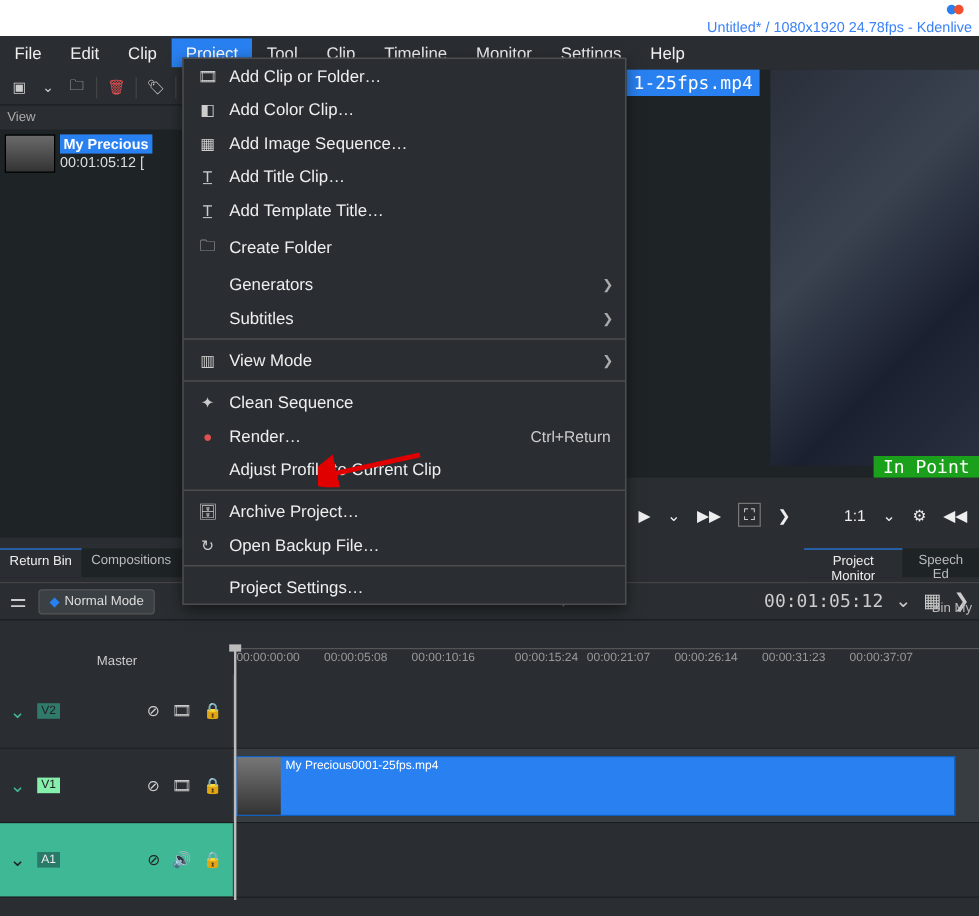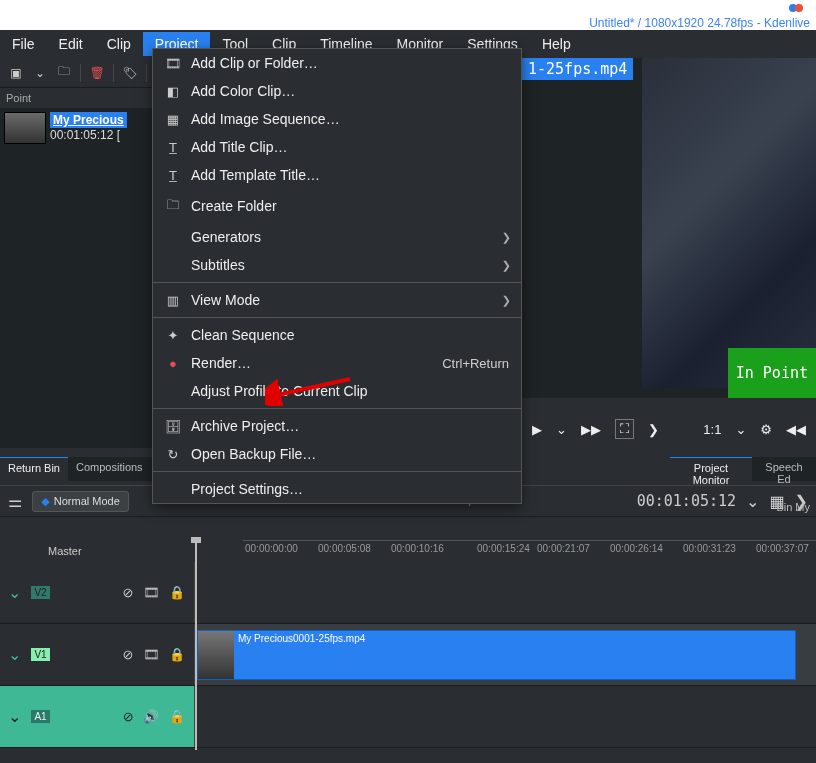--- a/index.html
+++ b/index.html
@@ -9,48 +9,48 @@
 .menubar { background: #2a2e32; height: 28px; display: flex; align-items: center; font-size: 14px; }
 .menubar .mi { padding: 4px 12px; color: #eee; display:flex; align-items:center; cursor:pointer; }
 .menubar .mi.active { background: #2980f0; color:#fff; }
 .toolbar-row { background:#2a2e32; height:30px; display:flex; align-items:center; padding:0 8px; gap:8px; border-bottom:1px solid #1a1d20; }
 .toolbar-row .ico { width:16px; height:16px; display:flex; align-items:center; justify-content:center; color:#ccc; cursor:pointer; font-size:12px; }
 .toolbar-row .sep { width:1px; height:18px; background:#444; }
 .panel-left { position:absolute; top:88px; left:0; width:152px; height:360px; background:#1e2326; }
 .panel-left .hdr { background:#2a2e32; color:#aaa; font-size:11px; padding:4px 6px; }
 .clip-item { padding:4px 4px; display:flex; gap:4px; }
 .clip-thumb { width:42px; height:32px; background:linear-gradient(#6a6a6a,#333); border:1px solid #000; }
-.clip-name { background:#2980f0; color:#fff; padding:1px 3px; font-size:12px; font-weight:bold; white-space:nowrap;text-decoration:underline; }
+.clip-name { background:#2980f0; color:#fff; padding:1px 3px; font-size:12px; font-weight:bold; white-space:nowrap; }
 .clip-time { color:#ddd; font-size:12px; }
 .dropdown { position:absolute; top:48px; left:152px; width:370px; background:#2a2e32; border:1px solid #555; z-index:100; box-shadow:0 4px 12px rgba(0,0,0,.5); }
 .dd-item { display:flex; align-items:center; padding:6px 12px; font-size:14px; color:#eee; cursor:pointer; gap:10px; position:relative; }
 .dd-item .ico { width:16px; text-align:center; flex-shrink:0; font-size:13px; color:#ccc; }
 .dd-item .arrow { position:absolute; right:10px; color:#aaa; font-size:11px; }
 .dd-item .short { position:absolute; right:12px; color:#ccc; font-size:13px; }
 .dd-sep { height:1px; background:#555; margin:3px 0; }
 .red-arrow { position:absolute; top:376px; left:265px; z-index:200; pointer-events:none; }
 .monitor-area { position:absolute; top:58px; left:522px; right:0; height:340px; background:#1e2326; }
 .monitor-file { position:absolute; top:0; left:0; background:#2980f0; color:#ffffff; font-family:monospace; font-size:15px; padding:2px 6px; }
 .monitor-img { position:absolute; top:0; left:120px; right:0; height:330px; background:linear-gradient(135deg,#2a2f3a 0%,#3a4250 40%,#1a2030 70%,#2a3040 100%); }
-.in-point { position:absolute; right:0; bottom:0; background:#1aa01a; color:#fff; font-family:monospace; font-size:15px; padding:16px 8px; }
+.in-point { position:absolute; right:0; bottom:0; background:#1aa01a; color:#fff; font-family:monospace; font-size:15px; padding:0 8px; }
 .monitor-ctrl { position:absolute; top:414px; left:522px; right:0; height:30px; background:#2a2e32; display:flex; align-items:center; padding:0 10px; gap:14px; }
 .monitor-ctrl .btn { color:#eee; cursor:pointer; font-size:13px; }
 .monitor-ctrl .box { border:1px solid #777; padding:1px 4px; }
 .tabs-left { position:absolute; top:457px; left:0; width:170px; height:24px; display:flex; font-size:11px; background:#1e2326; }
 .tabs-left .t { padding:4px 8px; color:#bbb; cursor:pointer; }
 .tabs-left .t.on { background:#2a2e32; color:#eee; border-top:1px solid #2980f0; }
 .tabs-right { position:absolute; top:457px; left:670px; right:0; height:24px; display:flex; font-size:11px; background:#1e2326; }
 .tabs-right .t { padding:4px 8px; color:#bbb; cursor:pointer;text-align:center; }
 .tabs-right .t.on { background:#2a2e32; color:#eee; border-top:1px solid #2980f0; }
 .mode-row { position:absolute; top:485px; left:0; right:0; height:32px; background:#2a2e32; display:flex; align-items:center; padding:0 8px; gap:10px; border-top:1px solid #444; border-bottom:1px solid #1a1d20; }
 .mode-btn { background:#3a4044; border:1px solid #555; border-radius:3px; padding:3px 8px; font-size:11px; color:#ddd; display:flex; align-items:center; gap:4px; cursor:pointer; }
 .tc { font-family:monospace; color:#ccc; font-size:15px; margin-left:auto; }
 .bin-label { position:absolute; top:485px; right:6px; font-size:11px; color:#bbb;margin-top:16px; }
 .timeline-ruler { position:absolute; top:540px; left:0; right:0; height:22px; background:#2a2e32; display:flex; align-items:center; }
-.ruler-master { width:195px; text-align:left; font-size:11px; color:#ccc;margin-left:48px; }
+.ruler-master { width:195px; text-align:center; font-size:11px; color:#ccc; }
 .ruler-ticks { flex:1; position:relative; font-size:10px; color:#999; border-top:1px solid #555; height:100%; }
 .ruler-ticks span { position:absolute; top:2px; }
 .tracks { position:absolute; top:562px; left:0; right:0; }
 .track { height:62px; display:flex; border-bottom:1px solid #1a1d20; }
 .track .head { width:195px; background:#2a2e32; display:flex; align-items:center; padding:0 8px; gap:10px; border-right:1px solid #444; }
 .track .head.on { background:#3fb895; }
 .track .head .tag { background:#86efac; color:#222; font-size:10px; padding:1px 3px; }
 .track .head .tag.dim { background:#2f7a6a; }
 .track .head .ico { color:#ccc; cursor:pointer; font-size:13px; }
 .track .body { flex:1; background:#383d41; position:relative; }
@@ -93,21 +93,21 @@
   <span class="ico">⌄</span>
   <span class="ico">🗀</span>
   <span class="sep"></span>
   <span class="ico" style="color:#e05050">🗑</span>
   <span class="sep"></span>
   <span class="ico">🏷</span>
   <span class="sep"></span>
 </div>
 
 <div class="panel-left">
-  <div class="hdr">Point</div>
+  <div class="hdr">View</div>
   <div class="clip-item">
     <div class="clip-thumb"></div>
     <div>
       <div class="clip-name">My Precious</div>
       <div class="clip-time">00:01:05:12 [</div>
     </div>
   </div>
 </div>
 
 <div class="dropdown">

